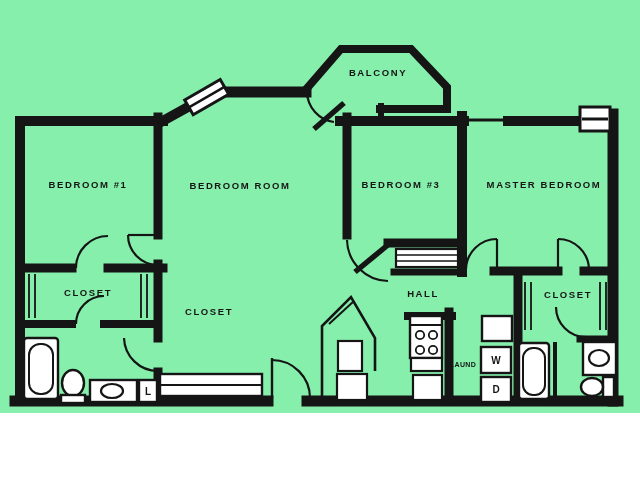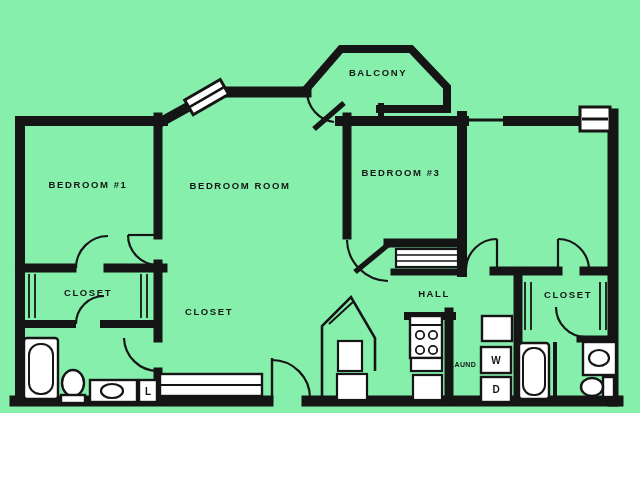--- a/index.html
+++ b/index.html
@@ -186,23 +186,24 @@
     </g>
     <g stroke="#151515" fill="#ffffff">
       <rect x="603" y="377" width="11" height="20" stroke-width="2.4"></rect>
       <ellipse cx="592" cy="387" rx="11" ry="9" stroke-width="2.4"></ellipse>
     </g>
   </svg>
 
   <div class="room-label" style="left:378px;top:72px">BALCONY</div>
   <div class="room-label" style="left:88px;top:184px">BEDROOM #1</div>
   <div class="room-label" style="left:240px;top:185px">BEDROOM ROOM</div>
-  <div class="room-label" style="left:401px;top:172px">BEDROOM #3</div>
+  <div class="room-label" style="left:401px;top:184px">BEDROOM #3</div>
+  <div class="room-label" style="left:544px;top:184px">MASTER BEDROOM</div>
   <div class="room-label" style="left:88px;top:292px">CLOSET</div>
   <div class="room-label" style="left:209px;top:311px">CLOSET</div>
-  <div class="room-label" style="left:434px;top:293px">HALL</div>
+  <div class="room-label" style="left:423px;top:293px">HALL</div>
   <div class="room-label" style="left:568px;top:294px">CLOSET</div>
   <div class="room-label small" style="left:463px;top:364px">LAUND</div>
   <div class="room-label tiny" style="left:496px;top:360px">W</div>
   <div class="room-label tiny" style="left:496px;top:389px">D</div>
   <div class="room-label tiny" style="left:148px;top:391px">L</div>
 
 </div>
 
 </body></html>

